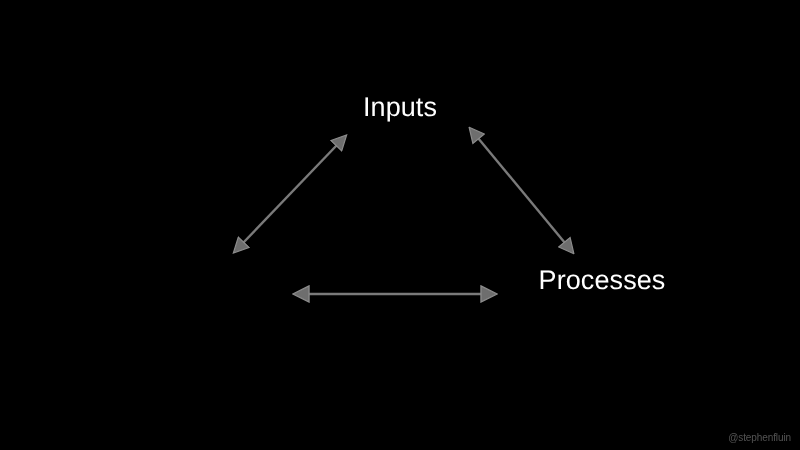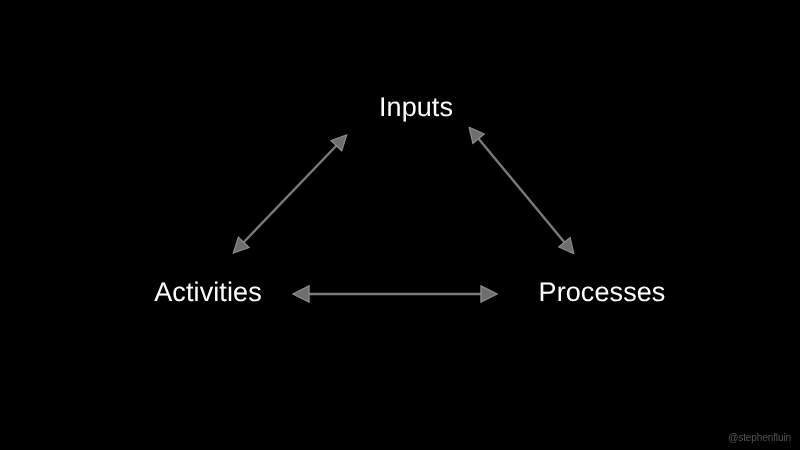--- a/index.html
+++ b/index.html
@@ -33,29 +33,28 @@
     font-weight: 400;
     line-height: 1;
     white-space: nowrap;
     letter-spacing: 0.1px;
     transform: translate(-50%, -50%);
     text-rendering: geometricPrecision;
   }
   #label-inputs {
     left: 400px;
     top: 107px;
-    margin-left: 16px;
   }
   #label-activities {
     left: 208px;
     top: 292px;
   }
   #label-processes {
     left: 602px;
-    top: 292px;
+    top: 280px;
   }
   #watermark {
     position: absolute;
     right: 9px;
     bottom: 7px;
     color: #545454;
     font-family: "Liberation Sans", sans-serif;
     font-size: 10px;
     line-height: 1;
     white-space: nowrap;
@@ -79,19 +78,18 @@
 
     <line x1="243" y1="243" x2="337" y2="145" stroke="#7a7a7a" stroke-width="2.4" marker-start="url(#head-start)" marker-end="url(#head-end)"></line>
 
     <line x1="478" y1="138" x2="565" y2="243" stroke="#7a7a7a" stroke-width="2.4" marker-start="url(#head-start)" marker-end="url(#head-end)"></line>
 
     <line x1="308" y1="294" x2="482" y2="294" stroke="#7a7a7a" stroke-width="2.6" marker-start="url(#head-start)" marker-end="url(#head-end)"></line>
   </svg>
 
   <div class="node-label" id="label-inputs">Inputs</div>
 
-  <div class="node-label" id="label-activities">Activities</div>
 
   <div class="node-label" id="label-processes">Processes</div>
 
   <div id="watermark">@stephenfluin</div>
 
 </div>
 
 </body></html>

